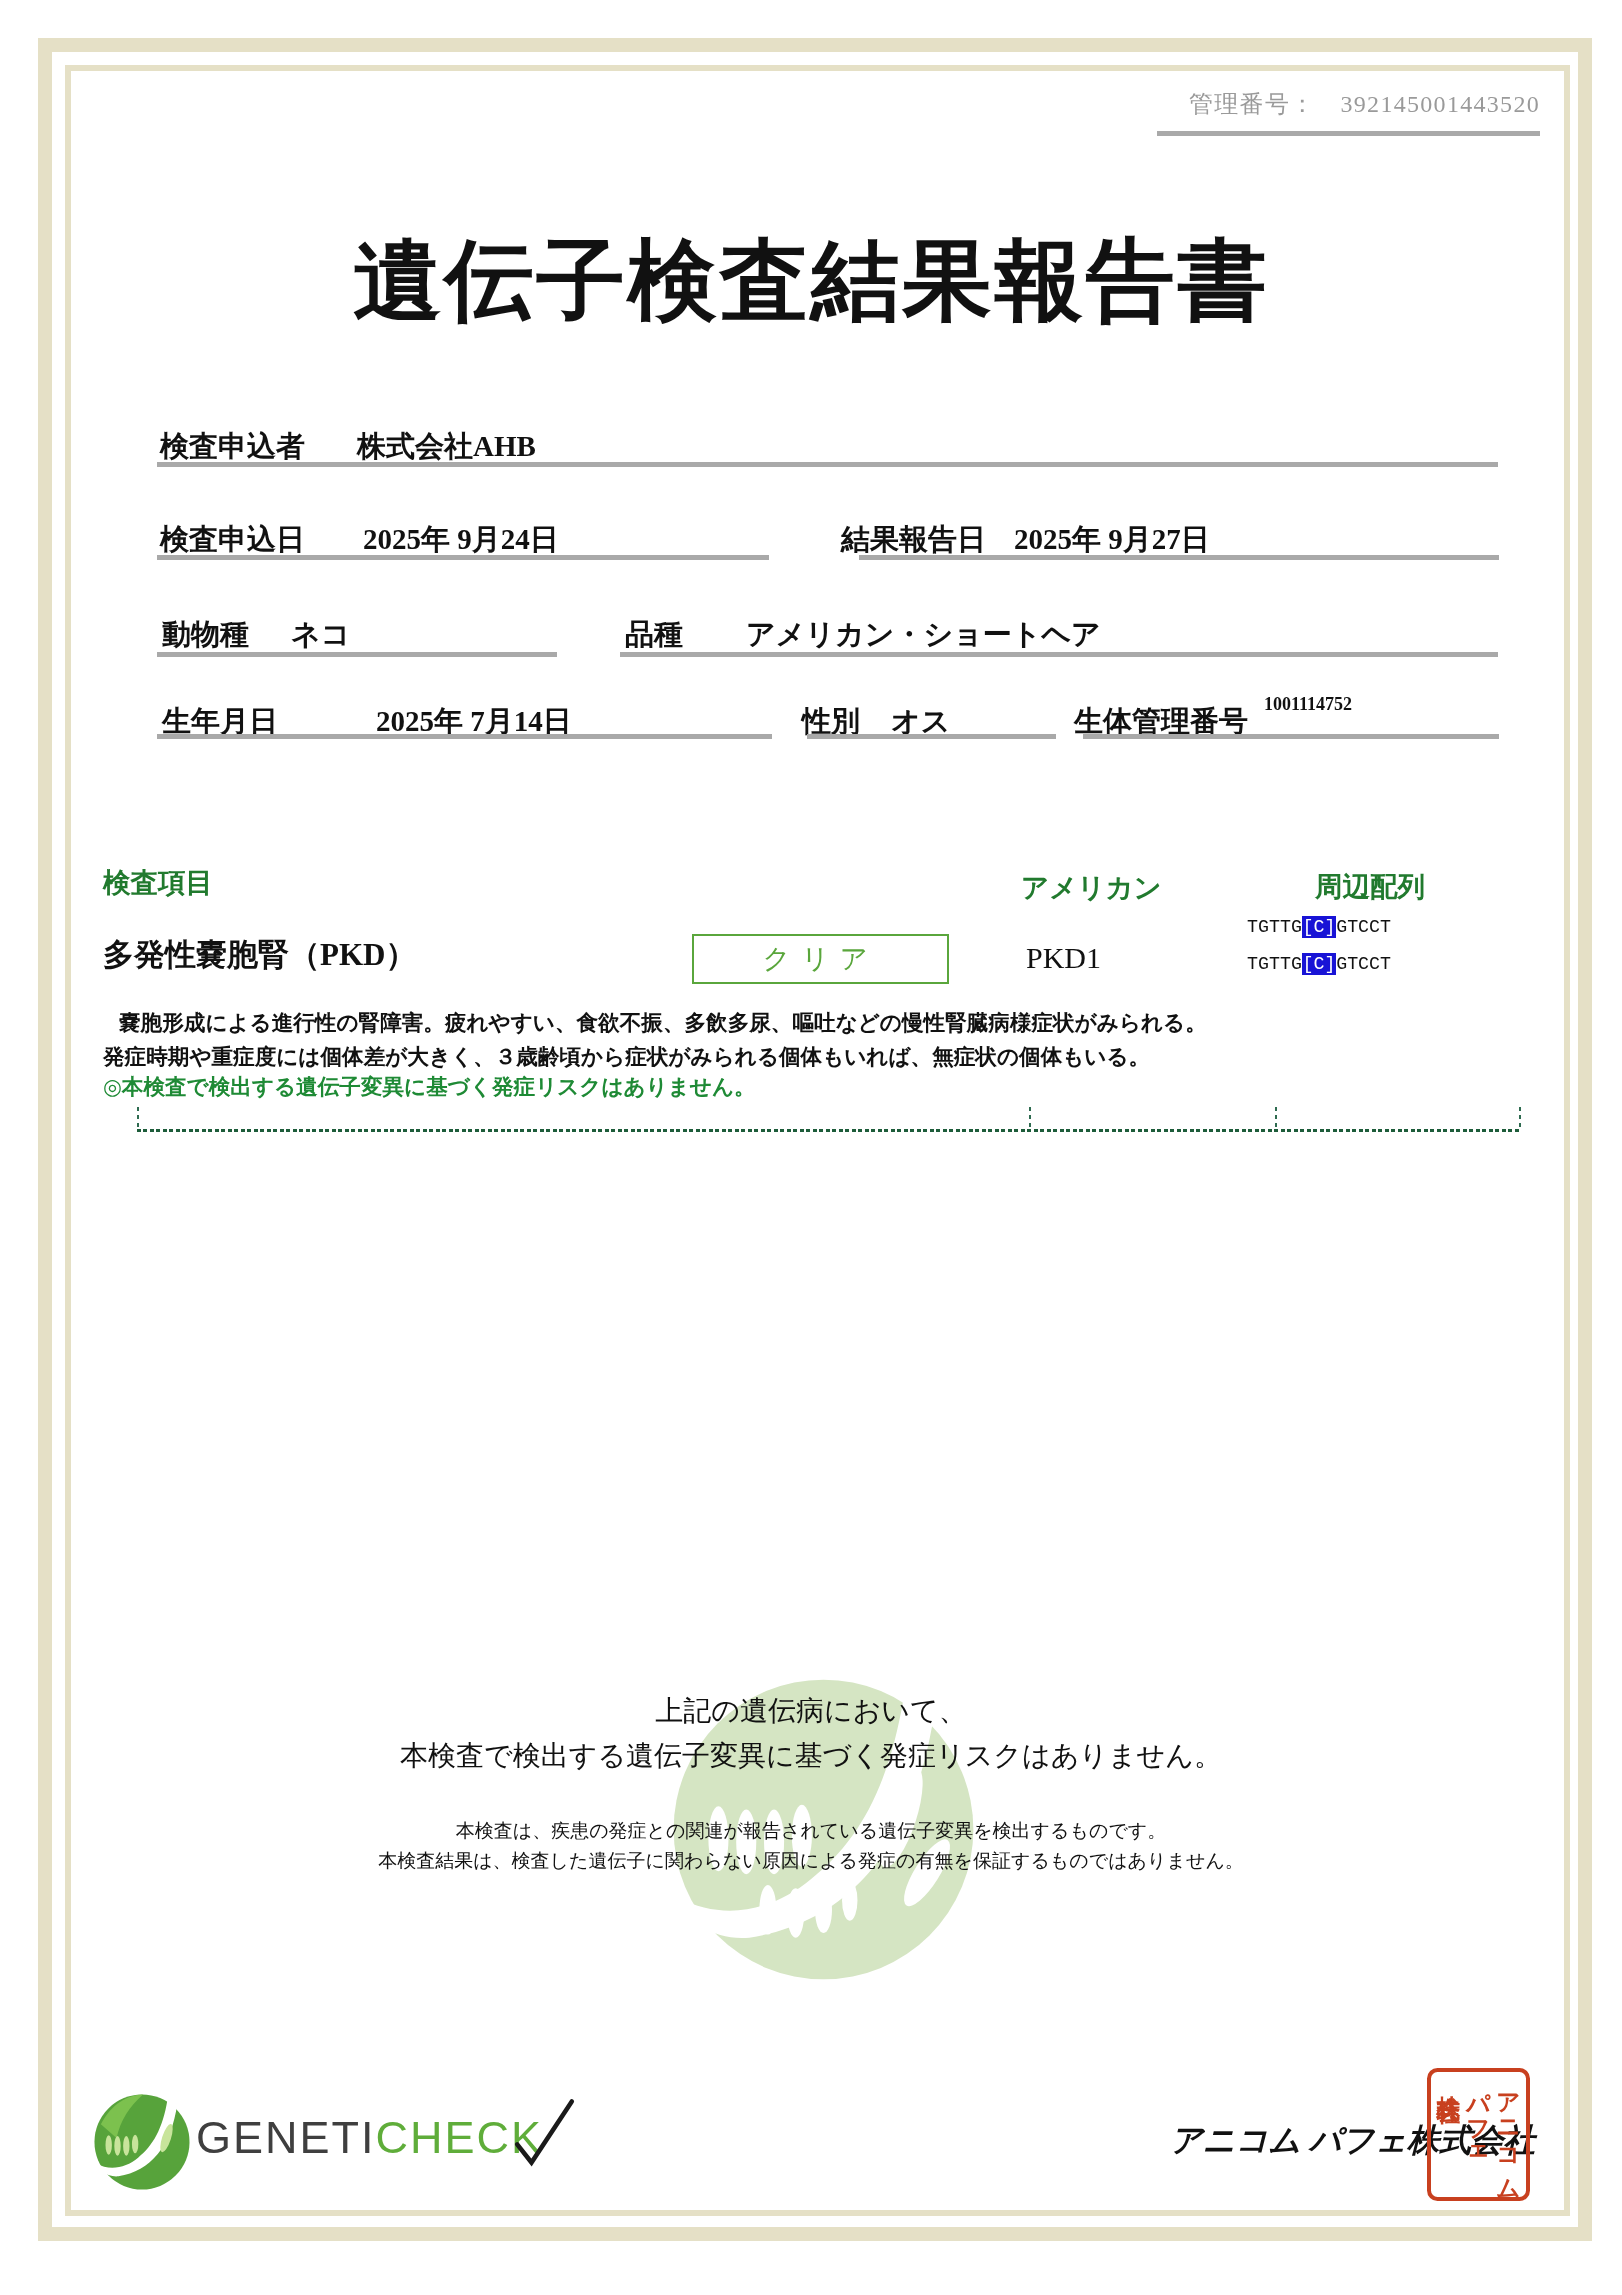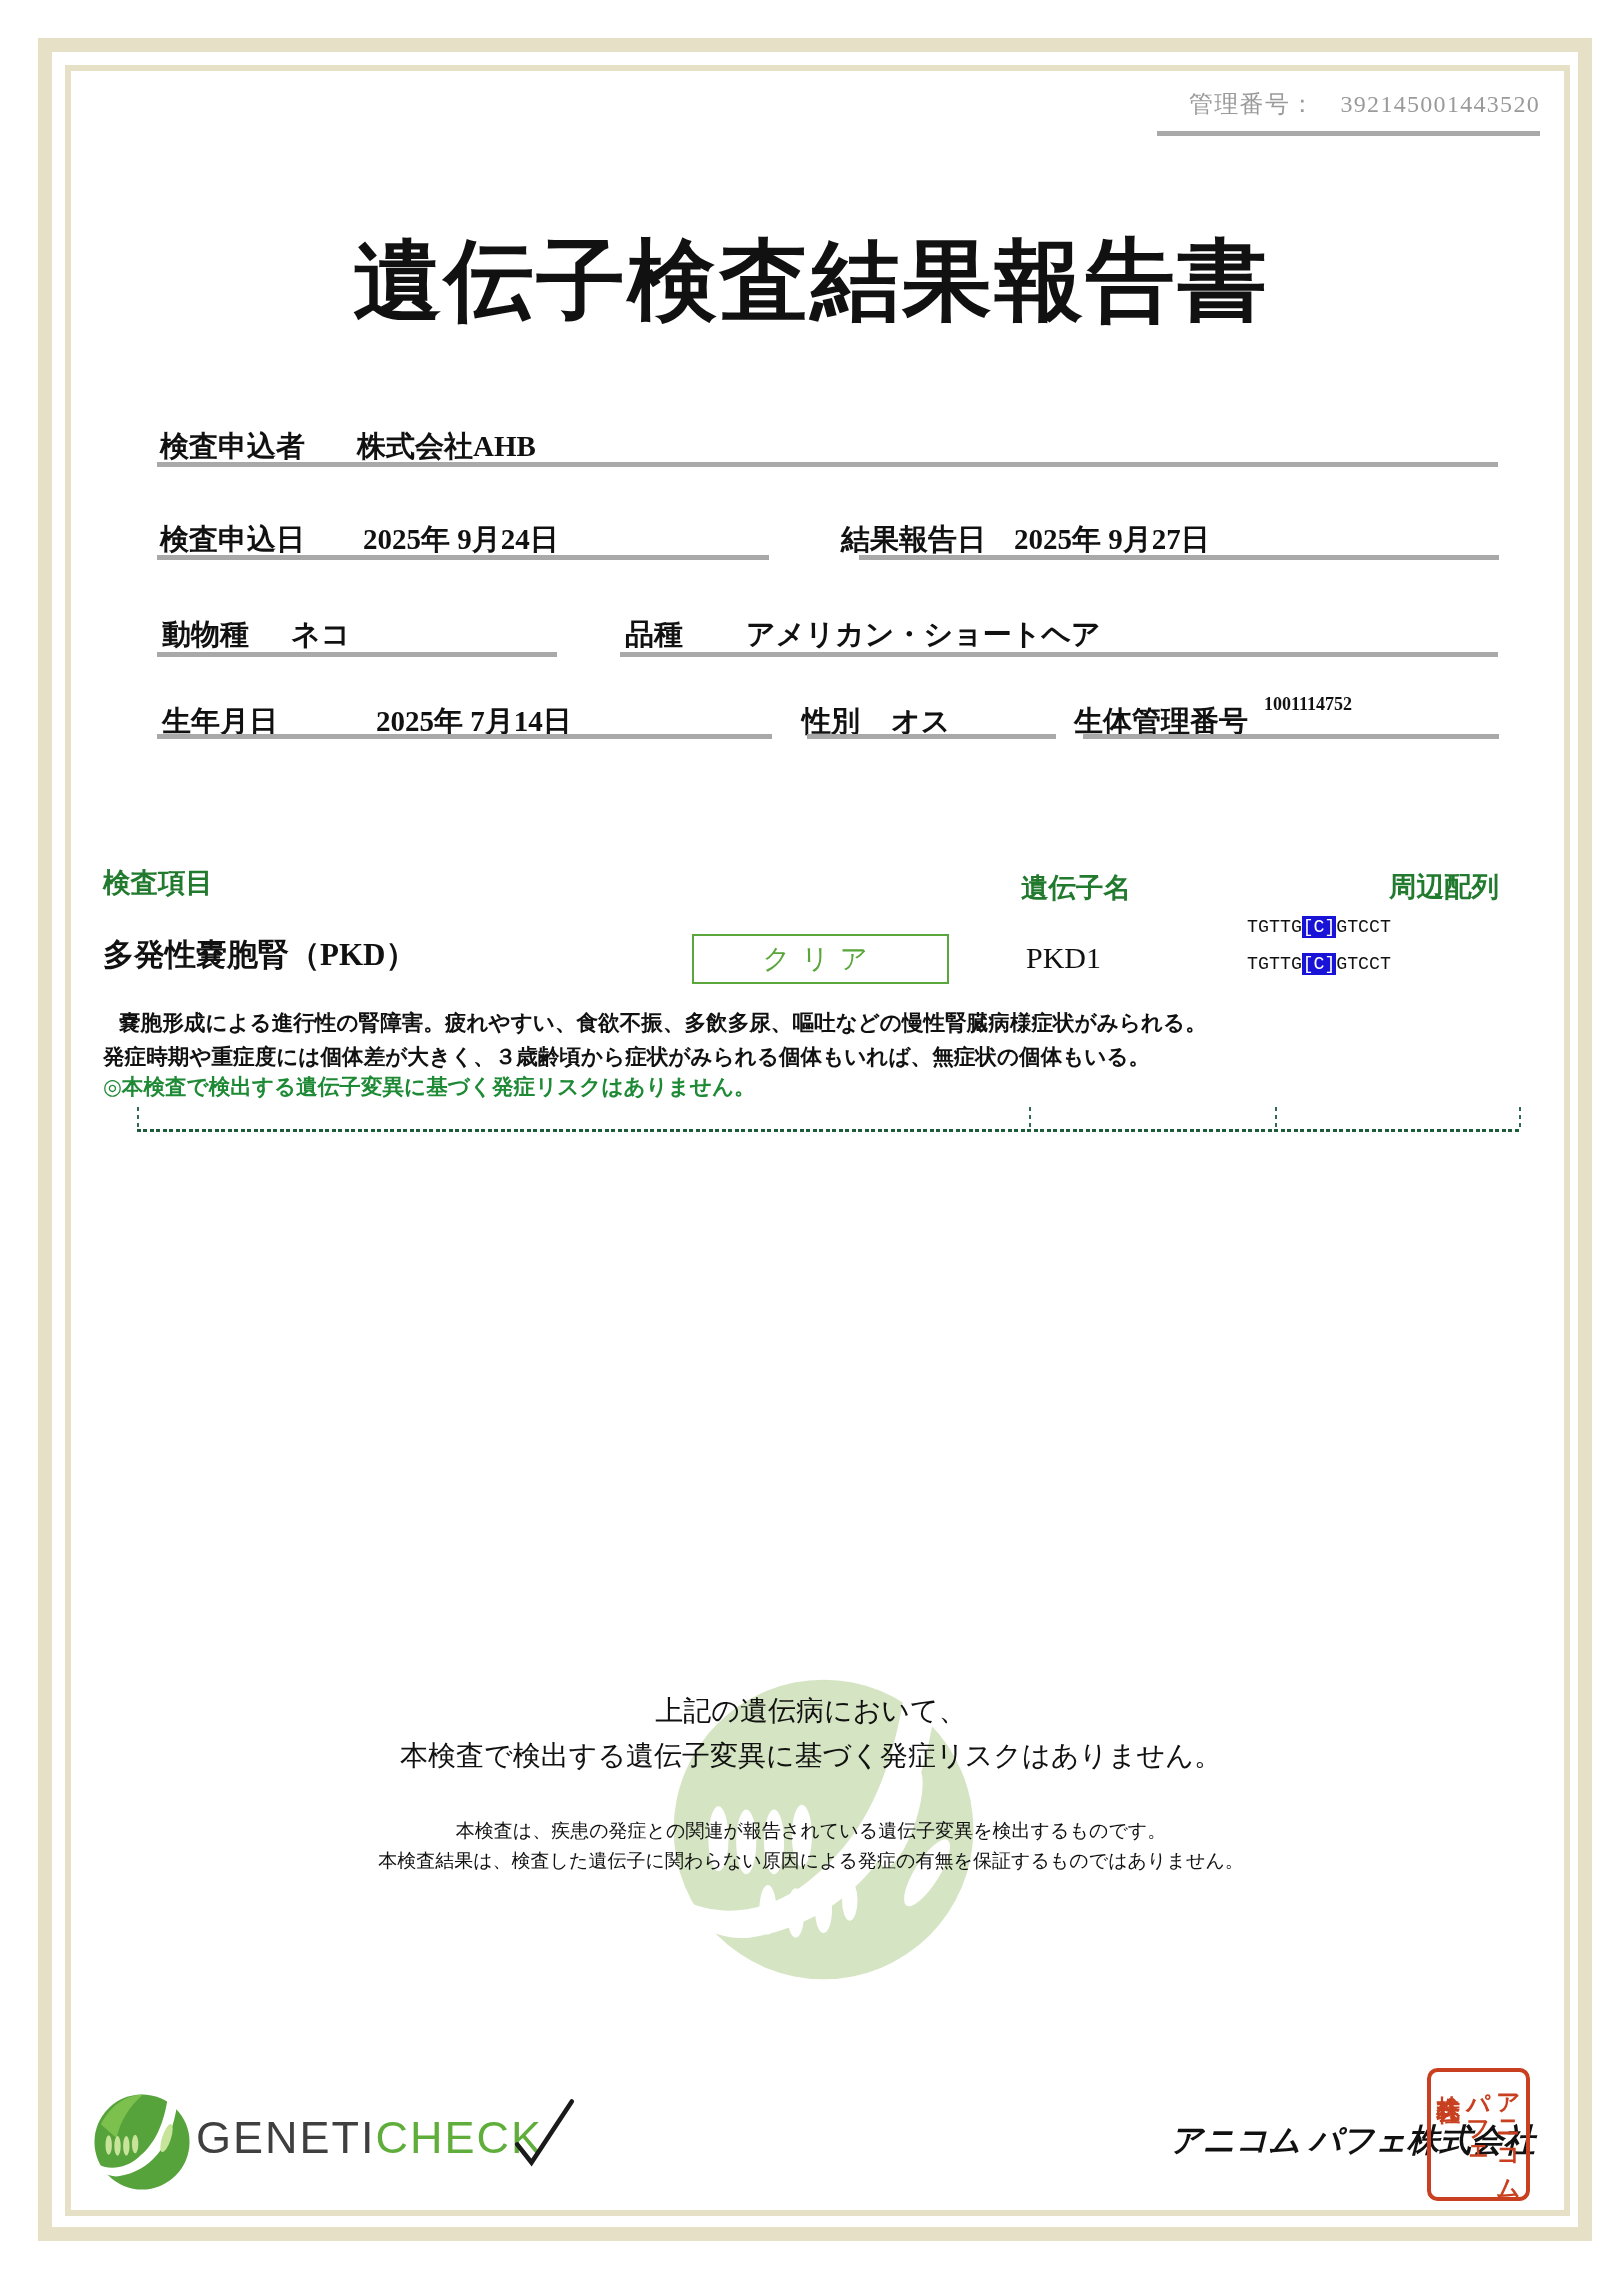--- a/index.html
+++ b/index.html
@@ -93,22 +93,22 @@
 <div class="val" style="top:702px;left:376px;">2025年 7月14日</div>
 <div class="uline" style="top:734px;left:157px;width:615px;"></div>
 <div class="lbl" style="top:702px;left:802px;">性別</div>
 <div class="val" style="top:702px;left:891px;">オス</div>
 <div class="uline" style="top:734px;left:807px;width:249px;"></div>
 <div class="lbl" style="top:702px;left:1074px;">生体管理番号</div>
 <div class="val" style="top:694px;left:1264px;font-size:18px;">1001114752</div>
 <div class="uline" style="top:734px;left:1083px;width:416px;"></div>
 
 <div class="h-green" style="top:865px;left:103px;text-align:right;">検査項目</div>
-<div class="h-green" style="top:870px;left:1021px;">遺伝子名</div>
-<div class="h-green" style="top:869px;left:1389px;">周辺配列</div>
+<div class="h-green" style="top:870px;left:1021px;">アメリカン</div>
+<div class="h-green" style="top:869px;left:1315px;">周辺配列</div>
 
 <div class="abs item-name">多発性嚢胞腎（PKD）</div>
 <div class="abs clear-box">クリア</div>
 <div class="abs gene-name">PKD1</div>
 <div class="seq" style="top:917px;"><span>TGTTG</span><span class="var">[C]</span><span>GTCCT</span></div>
 <div class="seq" style="top:954px;"><span>TGTTG</span><span class="var">[C]</span><span>GTCCT</span></div>
 
 <div class="desc" style="top:1008px;margin-left:16px;">嚢胞形成による進行性の腎障害。疲れやすい、食欲不振、多飲多尿、嘔吐などの慢性腎臓病様症状がみられる。</div>
 <div class="desc" style="top:1042px;">発症時期や重症度には個体差が大きく、３歳齢頃から症状がみられる個体もいれば、無症状の個体もいる。</div>
 <div class="desc risk" style="top:1072px;">◎本検査で検出する遺伝子変異に基づく発症リスクはありません。</div>

